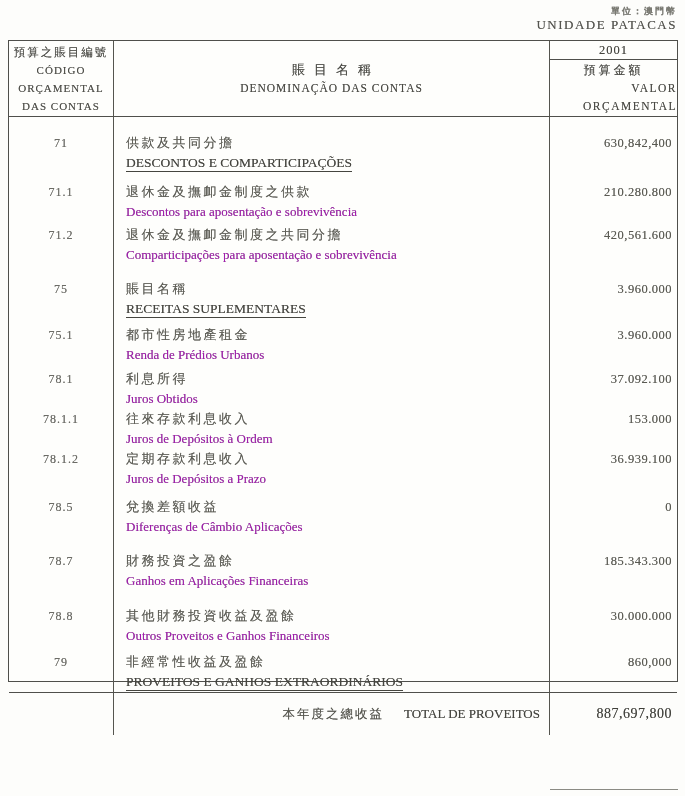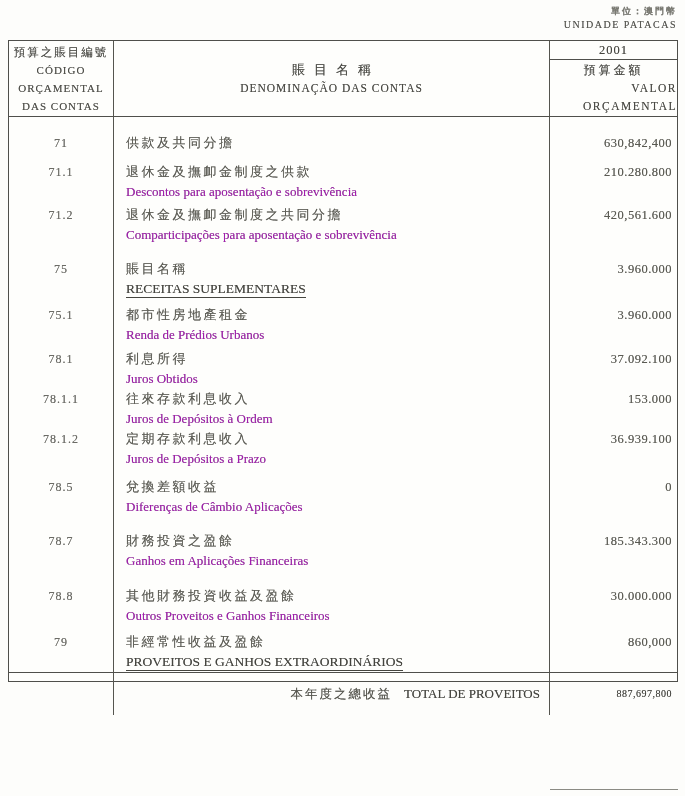--- a/index.html
+++ b/index.html
@@ -17,21 +17,21 @@
     overflow: hidden;
   }
   .scan-text { text-shadow: 0 0 0.5px rgba(70,70,70,0.55); }
 
   
   .unit-note {
     position: absolute; top: 4px; right: 8px;
     text-align: right; line-height: 14px;
   }
   .unit-note .zh { font-size: 9px; color: #7a7a72; letter-spacing: 2px; font-weight: bold; }
-  .unit-note .pt { font-size: 10px; color: #55554f; letter-spacing: 1.5px; }
+  .unit-note .pt { font-size: 13px; color: #55554f; letter-spacing: 1.5px; }
 
   
   .budget-table {
     position: absolute; left: 8px; top: 40px;
     width: 670px; height: 642px;
     border: 1px solid #4f4f4b;
     box-sizing: border-box;
     background: #fefefc;
   }
   .trow { display: grid; grid-template-columns: 105px 436px 127px; }
@@ -102,23 +102,23 @@
   .p16 > .cell { padding-top: 16px; }
   .p0 > .cell.name  { padding-left: 12px; }
 
   
   .trow.total { height: 42px; border-top: 1px solid #4f4f4b; }
   .trow.total .cell { display: flex; align-items: center; }
   .trow.total .cell.name {
     justify-content: flex-end; padding-right: 9px; padding-left: 0;
     font-size: 13px; color: #45453f;
   }
-  .trow.total .cell.name .zh-part { letter-spacing: 2px; margin-right: 12px; font-size: 12.5px; color: #55554d; }
+  .trow.total .cell.name .zh-part { letter-spacing: 2px; margin-right: 20px; font-size: 12.5px; color: #55554d; }
   .trow.total .cell.value {
-    justify-content: flex-end; font-size: 10px; color: #3f3f39; letter-spacing: 0.5px;
+    justify-content: flex-end; font-size: 14px; color: #3f3f39; letter-spacing: 0.5px;
   }
   
   .artifact-line {
     position: absolute; left: 550px; top: 789px; width: 128px; height: 1px;
     background: #8b8b84;
   }
 </style>
 </head>
 <body>
 
@@ -151,20 +151,21 @@
         </div>
       </div>
     </div>
 
     <div class="tbody">
 
       <div class="trow p16 section">
         <div class="cell code col-code">71</div>
         <div class="cell name col-name">
           <div class="zh">供款及共同分擔</div>
+          <div class="pt"><span>DESCONTOS E COMPARTICIPAÇÕES</span></div>
         </div>
         <div class="cell value">630,842,400</div>
       </div>
 
       <div class="trow p9">
         <div class="cell code col-code">71.1</div>
         <div class="cell name col-name">
           <div class="zh">退休金及撫卹金制度之供款</div>
           <div class="pt"><span>Descontos para aposentação e sobrevivência</span></div>
         </div>

